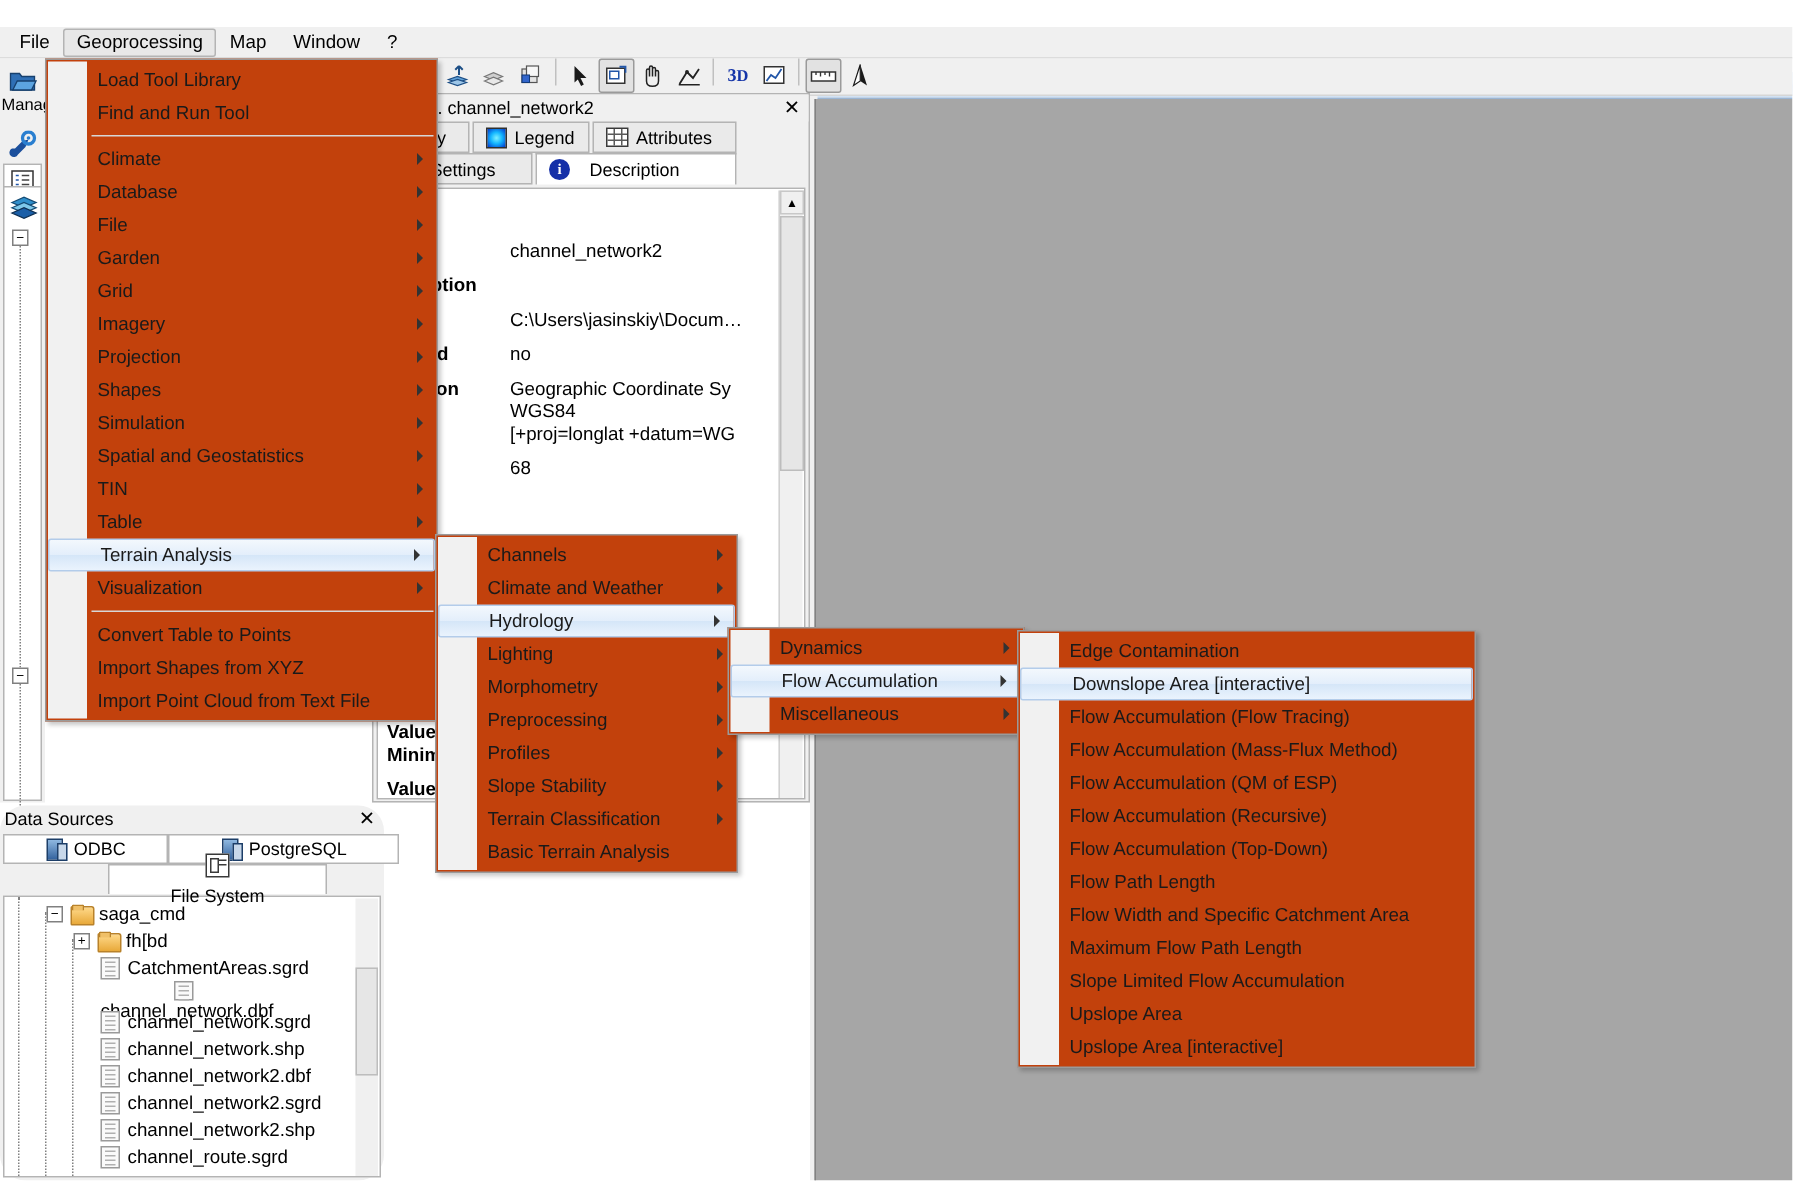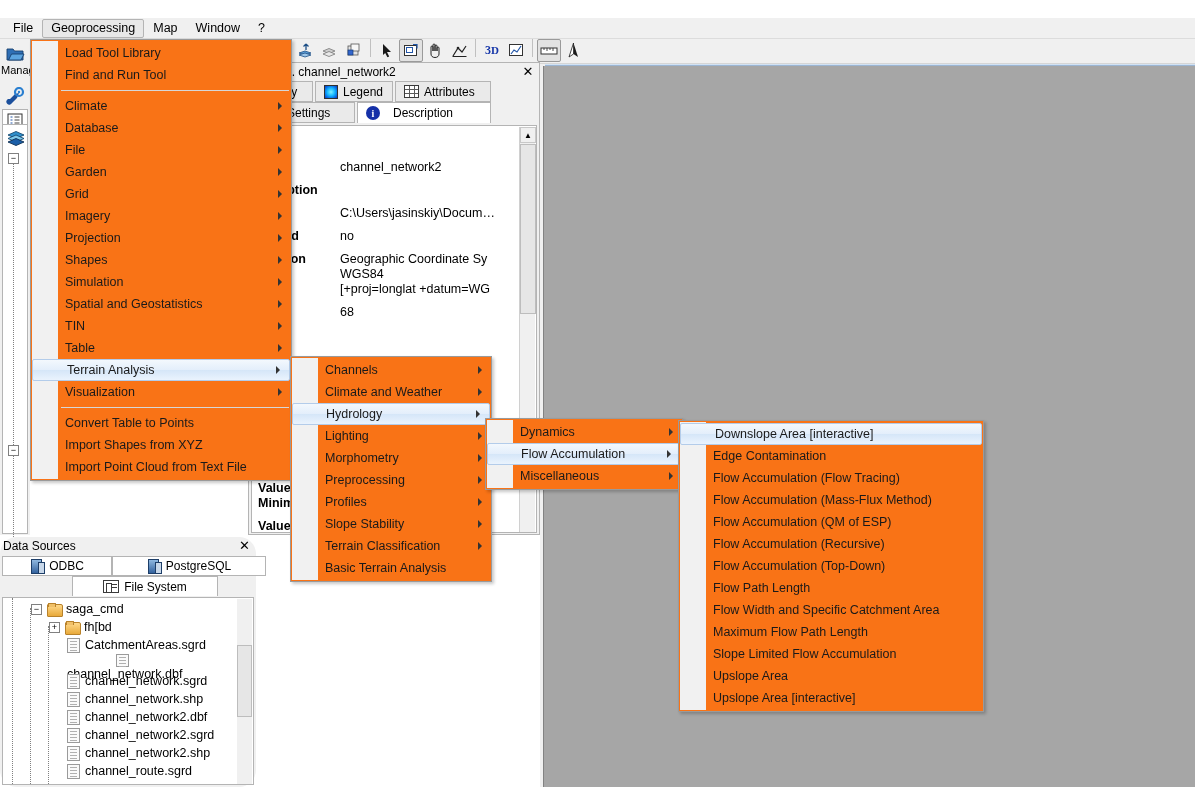--- a/index.html
+++ b/index.html
@@ -220,21 +220,21 @@
     position: absolute; left: 543px; top: 66px; width: 652px; height: 721px;
     background: #a6a6a6; border-left: 1px solid #828282;
   }
   .ws-left-gutter {
     position: absolute; left: 540px; top: 64px; width: 5px; height: 723px;
     background: #f0f0f0;
   }
 
   
   .menu {
-    position: absolute; background: #f97316;
+    position: absolute; background: #c2410c;
     border: 1px solid #9a9a9a;
     box-shadow: 2px 2px 3px rgba(0,0,0,0.22);
     padding: 2px 0; z-index: 50;
   }
   .menu .gutter {
     position: absolute; left: 1px; top: 1px; bottom: 1px; width: 26px;
     background: #f1f1f1;
   }
   .mi {
     position: relative; height: 22px; display: flex; align-items: center;
@@ -557,21 +557,21 @@
     </div>
     <div class="ds-tabs">
       <div class="dstab" style="left:2px; top:0; width:110px;">
         <span class="db-ico"></span>
         <span>ODBC</span>
       </div>
       <div class="dstab" style="left:112px; top:0; width:154px;">
         <span class="db-ico"></span>
         <span>PostgreSQL</span>
       </div>
-      <div class="dstab sel" style="left:72px; top:20px; width:146px; border-bottom:none;">
+      <div class="dstab sel" style="left:72px; top:20px; width:146px; border-bottom:none;flex-direction:column;">
         <span class="fs-ico"></span>
         <span>File System</span>
       </div>
     </div>
     <div class="ds-tree">
       <div class="tree-dotted" style="left:9px; top:0; height:188px;"></div>
       <div class="tree-dotted" style="left:27px; top:10px; height:178px;"></div>
       <div class="tree-dotted" style="left:45px; top:28px; height:160px;"></div>
       <div id="ds-rows">
           <div class="ds-row" style="left: 28px; top: 2px;">
@@ -754,27 +754,27 @@
         <span>Flow Accumulation</span>
         <span class="arrow"></span>
       </div>
       <div class="mi">
         <span>Miscellaneous</span>
         <span class="arrow"></span>
       </div>
     </div>
   <div class="menu" id="menu-flowaccum">
     <div class="gutter"></div>
-  <div class="mi hl">
+  <div class="mi">
+        <span>Edge Contamination</span>
+      </div>
+      <div class="mi hl">
         <span>Downslope Area [interactive]</span>
       </div>
       <div class="mi">
-        <span>Edge Contamination</span>
-      </div>
-      <div class="mi">
         <span>Flow Accumulation (Flow Tracing)</span>
       </div>
       <div class="mi">
         <span>Flow Accumulation (Mass-Flux Method)</span>
       </div>
       <div class="mi">
         <span>Flow Accumulation (QM of ESP)</span>
       </div>
       <div class="mi">
         <span>Flow Accumulation (Recursive)</span>

